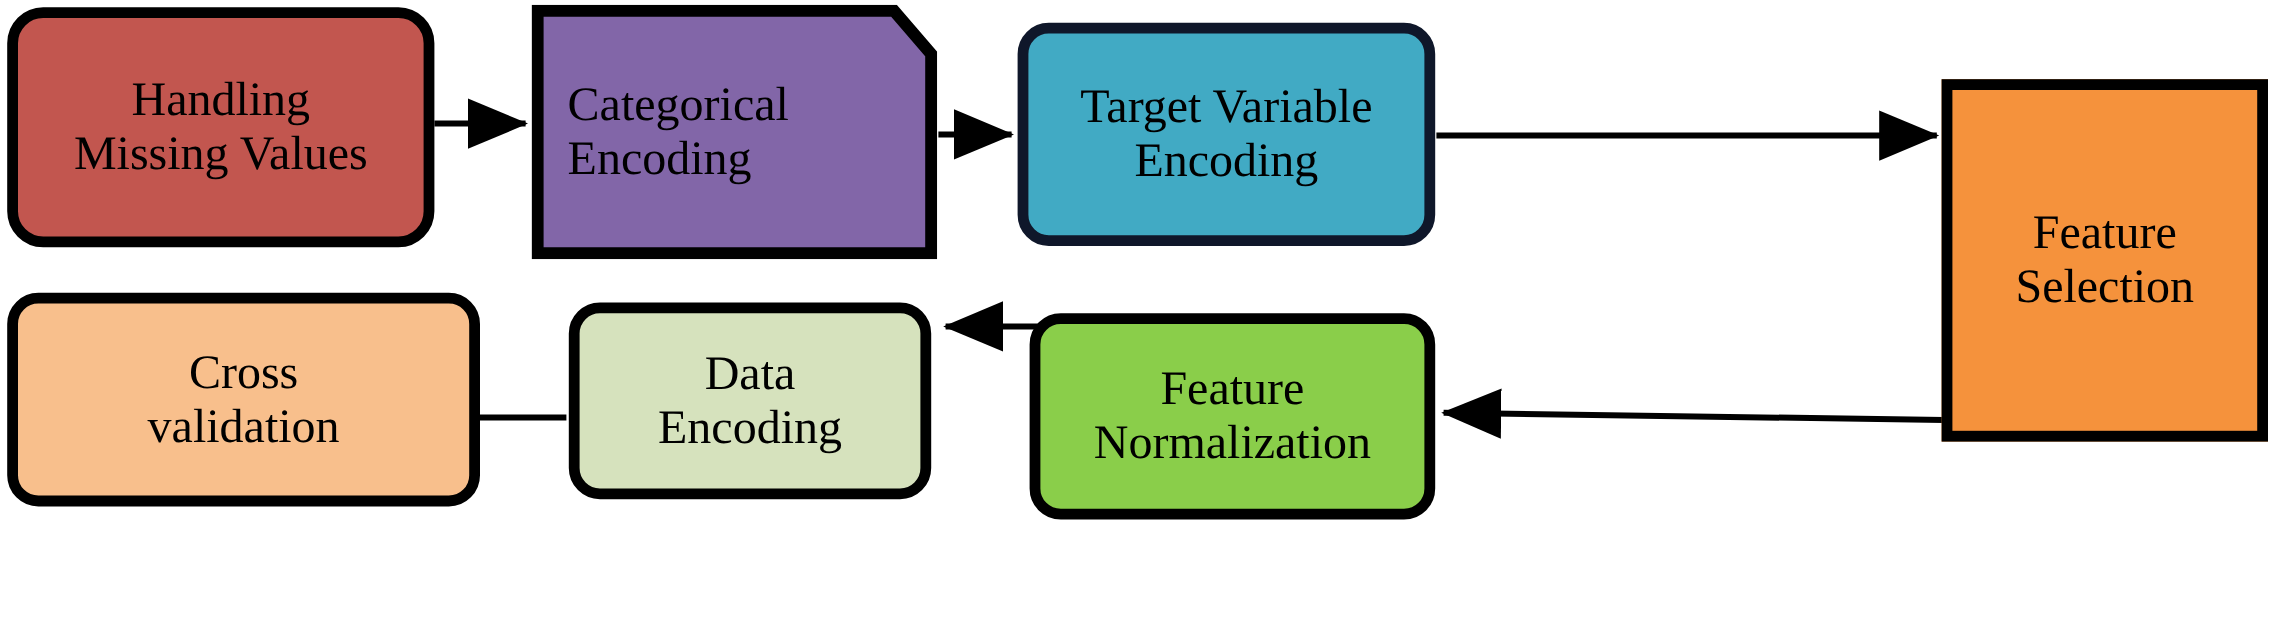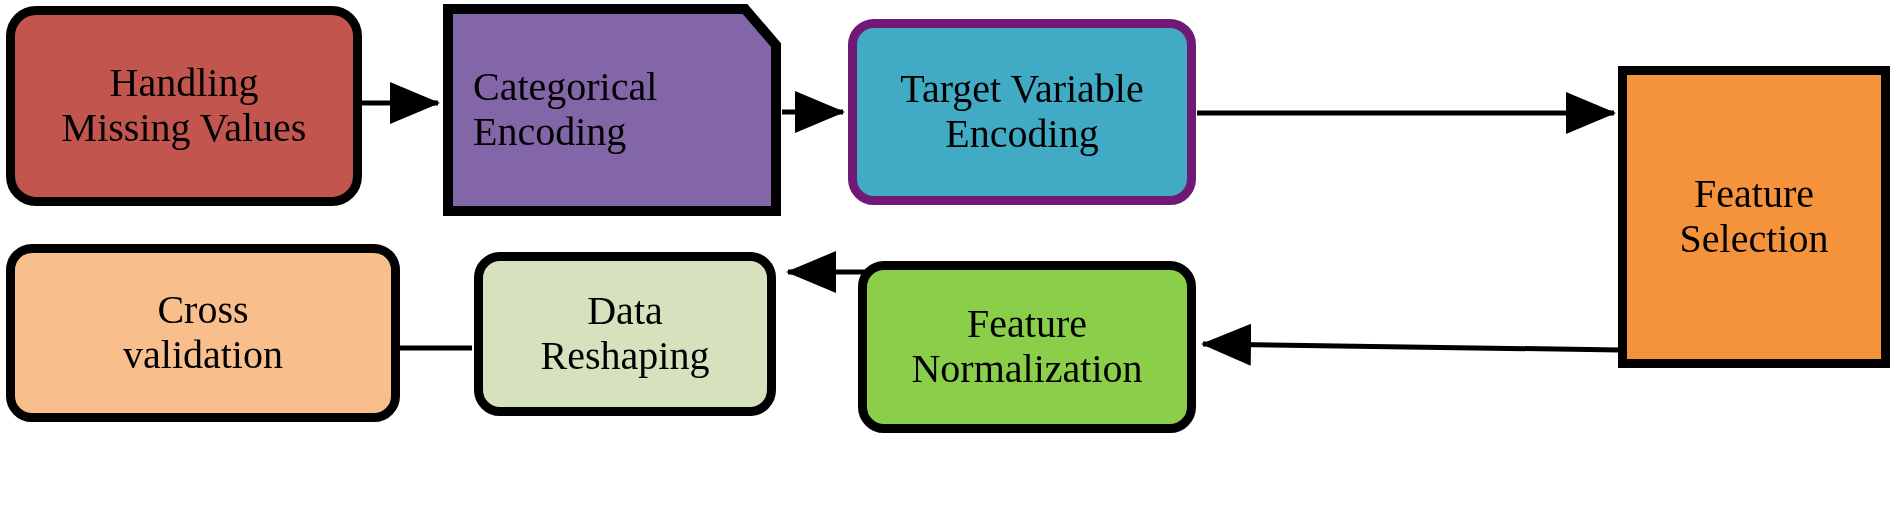--- a/index.html
+++ b/index.html
@@ -58,21 +58,21 @@
     font-size: 40px;
     border: none;
     
     clip-path: polygon(0 0, 89.5% 0, 100% 18%, 100% 100%, 0 100%);
     justify-content: flex-start;
     padding-left: 26px;
   }
   .n-target-variable-encoding {
     left: 848px; top: 19px; width: 348px; height: 186px;
     background: #41aac4;
-    border: 9px solid #701a75;
+    border: 9px solid #0f172a;
     border-radius: 26px;
     font-size: 40px;
   }
   .n-feature-selection {
     left: 1618px; top: 66px; width: 272px; height: 302px;
     background: #f5923c;
     border: 9px solid #000000;
     border-radius: 0;
     font-size: 40px;
   }
@@ -161,21 +161,21 @@
 Selection</span>
   </div>
 
   <div class="node n-feature-normalization">
     <span class="label">Feature
 Normalization</span>
   </div>
 
   <div class="node n-data-reshaping">
     <span class="label">Data
-Reshaping</span>
+Encoding</span>
   </div>
 
   <div class="node n-cross-validation">
     <span class="label">Cross
 validation</span>
   </div>
 
 </div>
 
 </body></html>

